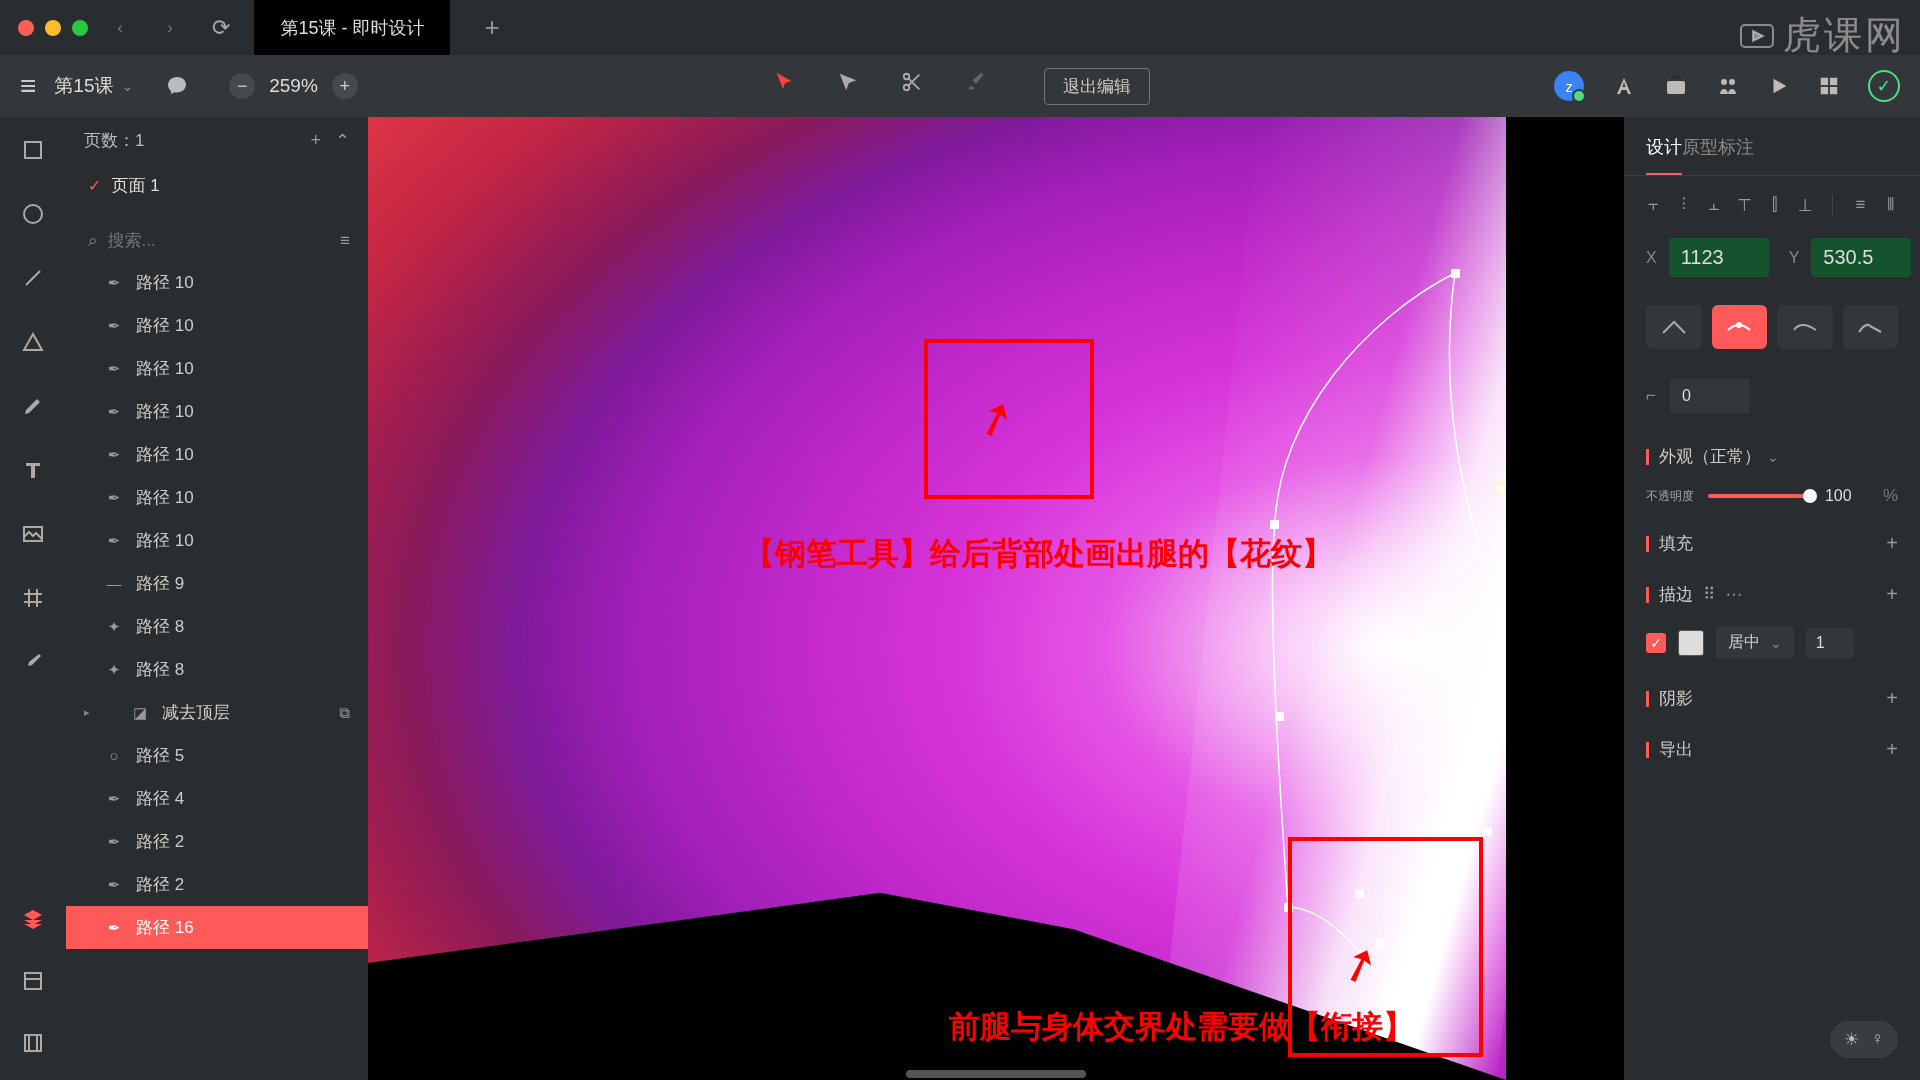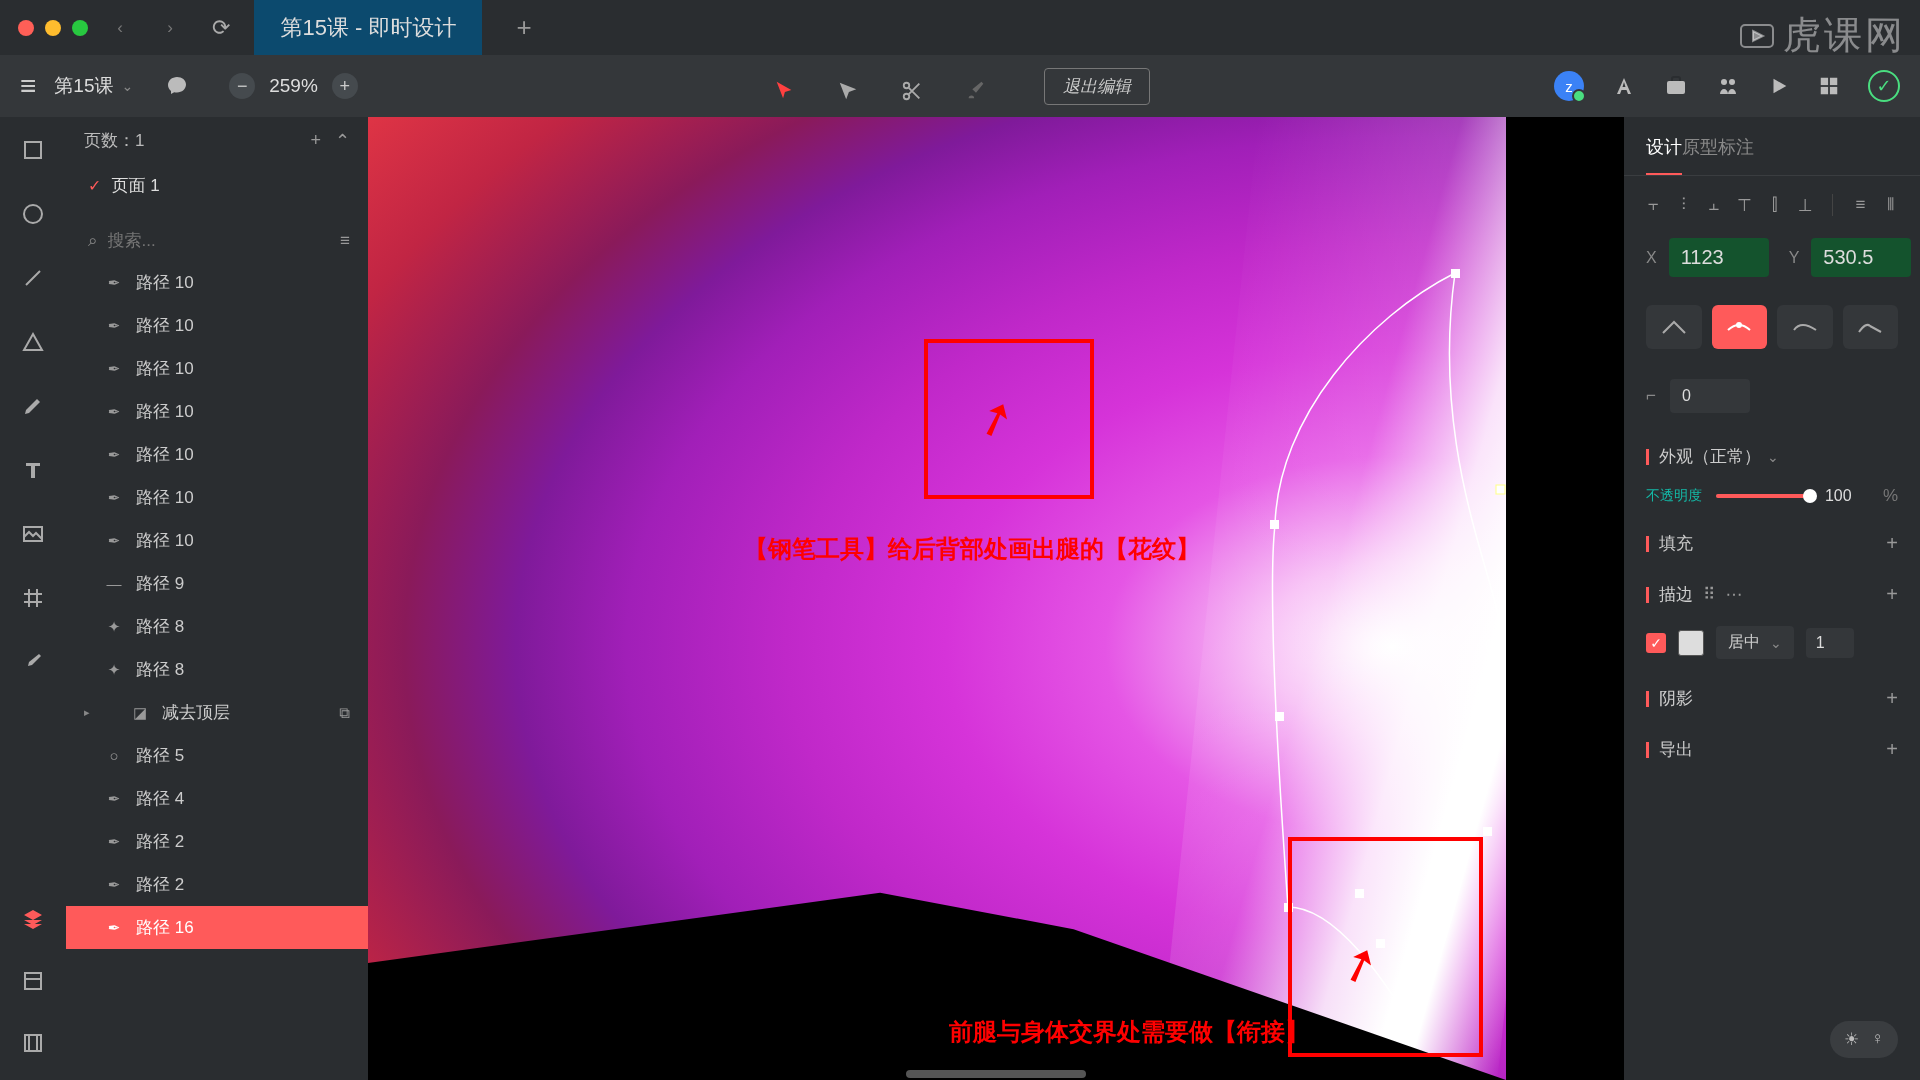--- a/index.html
+++ b/index.html
@@ -5,33 +5,33 @@
 * { margin: 0; padding: 0; box-sizing: border-box; font-family: -apple-system, "PingFang SC", "Microsoft YaHei", sans-serif; }
 body { background: #1e1e1e; color: #ccc; width: 1920px; height: 1080px; overflow: hidden; position: relative; font-size: 17px; }
 
 
 .titlebar { height: 55px; background: #2a2d30; display: flex; align-items: center; padding: 0 18px; gap: 14px; }
 .traffic { display: flex; gap: 11px; }
 .dot { width: 16px; height: 16px; border-radius: 50%; }
 .dot.r { background: #ff5f57; } .dot.y { background: #febc2e; } .dot.g { background: #28c840; }
 .nav-arrow { width: 36px; height: 36px; display: flex; align-items: center; justify-content: center; color: #777; border-radius: 6px; }
 .refresh { color: #aaa; font-size: 22px; margin: 0 10px; }
-.tab { height: 55px; display: flex; align-items: center; padding: 0 26px; color: #ddd; background: #0c4a6e; font-size: 22px; }
+.tab { height: 55px; display: flex; align-items: center; padding: 0 26px; color: #ddd; background: #000000; font-size: 18px; }
 .tab-add { color: #999; font-size: 26px; padding: 0 20px; }
 
 
 .toolbar { height: 62px; background: #34373a; display: flex; align-items: center; padding: 0 20px; gap: 18px; position: relative; }
 .menu-btn { font-size: 28px; color: #ccc; }
 .doc-title { color: #ddd; font-size: 19px; display: flex; align-items: center; gap: 8px; }
 .chev { font-size: 14px; color: #888; }
 .chat-icon { font-size: 24px; color: #bbb; margin-left: 14px; }
 .zoom-group { display: flex; align-items: center; gap: 14px; margin-left: 22px; }
 .zoom-btn { width: 26px; height: 26px; border-radius: 50%; background: #454a4e; color: #ccc; display: flex; align-items: center; justify-content: center; font-size: 18px; }
 .zoom-val { color: #ddd; font-size: 19px; }
-.center-tools { position: absolute; left: 50%; transform: translateX(-50%); display: flex; align-items: flex-end; gap: 36px; font-style: italic; }
+.center-tools { position: absolute; left: 50%; transform: translateX(-50%); display: flex; align-items: flex-start; gap: 36px; }
 .ct-icon { width: 28px; height: 28px; display: flex; align-items: center; justify-content: center; color: #aaa; }
 .ct-icon.active svg { fill: #ff4040; }
 .exit-btn { border: 1px solid #777; padding: 6px 18px; color: #ccc; border-radius: 4px; font-size: 17px; margin-left: 18px; }
 .right-tools { margin-left: auto; display: flex; align-items: center; gap: 28px; }
 .avatar { width: 30px; height: 30px; border-radius: 50%; background: #3b82f6; color: #fff; display: flex; align-items: center; justify-content: center; font-size: 15px; position: relative; }
 .avatar::after { content: ""; position: absolute; bottom: -2px; right: -2px; width: 10px; height: 10px; background: #4ade80; border-radius: 50%; border: 2px solid #34373a; }
 .rt-icon { color: #bbb; font-size: 24px; }
 .check-icon { width: 32px; height: 32px; border: 2px solid #4ade80; border-radius: 50%; display: flex; align-items: center; justify-content: center; color: #4ade80; font-size: 18px; }
 
 
@@ -65,21 +65,21 @@
 .black-bottom { position: absolute; left: 0; right: 118px; bottom: 0; height: 260px; background: #000; clip-path: polygon(0 55%, 45% 28%, 62% 42%, 100% 100%, 0 100%); }
 .white-side { position: absolute; right: 0; top: 0; width: 118px; bottom: 0; background: #000; }
 .white-swoosh { position: absolute; right: 76px; top: 0; width: 340px; bottom: 0;
   background: linear-gradient(100deg, transparent 0%, rgba(255,255,255,0.15) 40%, rgba(255,255,255,0.85) 62%, #fff 75%, #fff 82%, transparent 100%);
   transform: skewX(-6deg);
 }
 .red-box { position: absolute; border: 4px solid #ff0000; }
 .red-box.b1 { left: 556px; top: 222px; width: 170px; height: 160px; }
 .red-box.b2 { left: 920px; top: 720px; width: 195px; height: 220px; }
 .red-arrow { position: absolute; color: #ff0000; font-size: 46px; transform: rotate(-20deg); }
-.anno { position: absolute; color: #ff0000; font-size: 24px; font-weight: 600; }
+.anno { position: absolute; color: #ff0000; font-size: 31px; font-weight: 600; }
 
 .hscroll { position: absolute; bottom: 2px; left: 50%; width: 180px; height: 8px; background: #555; border-radius: 4px; transform: translateX(-50%); }
 
 .rightpanel { width: 296px; background: #2a2d30; display: flex; flex-direction: column; padding-bottom: 14px; }
 .rtabs { display: flex; padding: 18px 22px 0; border-bottom: 1px solid #3a3d40; }
 .rtab { padding-bottom: 14px; color: #888; font-size: 18px; }
 .rtab.active { color: #fff; border-bottom: 2px solid #ff5a5a; }
 .align-row { display: flex; gap: 12px; padding: 18px 20px 10px; }
 .align-btn { width: 26px; height: 22px; color: #999; display:flex; align-items:center; justify-content:center; }
 .align-sep { width: 1px; background: #444; margin: 0 6px; }
@@ -90,21 +90,21 @@
 .point-modes { display: flex; gap: 10px; padding: 16px 22px; }
 .pmode { width: 58px; height: 44px; background: #34373a; border-radius: 6px; display:flex; align-items:center; justify-content:center; color:#aaa; }
 .pmode.active { background: #ff5a5a; color:#fff; }
 .radius-row { display:flex; align-items:center; gap:14px; padding: 14px 22px; }
 .radius-row input { background:#34373a; border:none; color:#ddd; padding:8px 12px; width:80px; border-radius:4px; font-size:16px; }
 .sect-hdr { display:flex; align-items:center; padding: 18px 22px 10px; color:#ccc; font-size:17px; }
 .sect-hdr .bar { width: 3px; height: 16px; background: #ff5a5a; margin-right: 10px; }
 .sect-hdr .plus { margin-left: auto; color:#999; font-size: 20px; }
 .sect-hdr .more { margin-left: 10px; color:#999; }
 .opacity-row { display:flex; align-items:center; gap:14px; padding: 8px 22px; }
-.opacity-label { color:#14b8a6; font-size:14px; }
+.opacity-label { color:#a3a3a3; font-size:12px; }
 .slider { flex:1; height: 4px; background:#555; position:relative; border-radius:2px; }
 .slider-fill { position:absolute; left:0; top:0; bottom:0; width:100%; background:#ff5a5a; border-radius:2px; }
 .slider-thumb { position:absolute; right:-6px; top:-5px; width:14px; height:14px; background:#fff; border-radius:50%; }
 .op-val { color:#ddd; width:44px; font-size:16px; }
 .op-pct { color:#777; }
 .stroke-row { display:flex; align-items:center; gap:12px; padding: 10px 22px; }
 .cb { width:20px; height:20px; background:#ff5a5a; border-radius:3px; display:flex; align-items:center; justify-content:center; color:#fff; font-size:14px; }
 .swatch { width:26px; height:26px; background:#ddd; border:1px solid #555; border-radius:3px; }
 .stroke-sel { background:#34373a; padding:6px 12px; border-radius:4px; color:#ccc; display:flex; align-items:center; gap:10px; font-size:16px; }
 .stroke-w { background:#34373a; border:none; color:#ddd; padding:6px 10px; width:48px; border-radius:4px; font-size:16px; }

